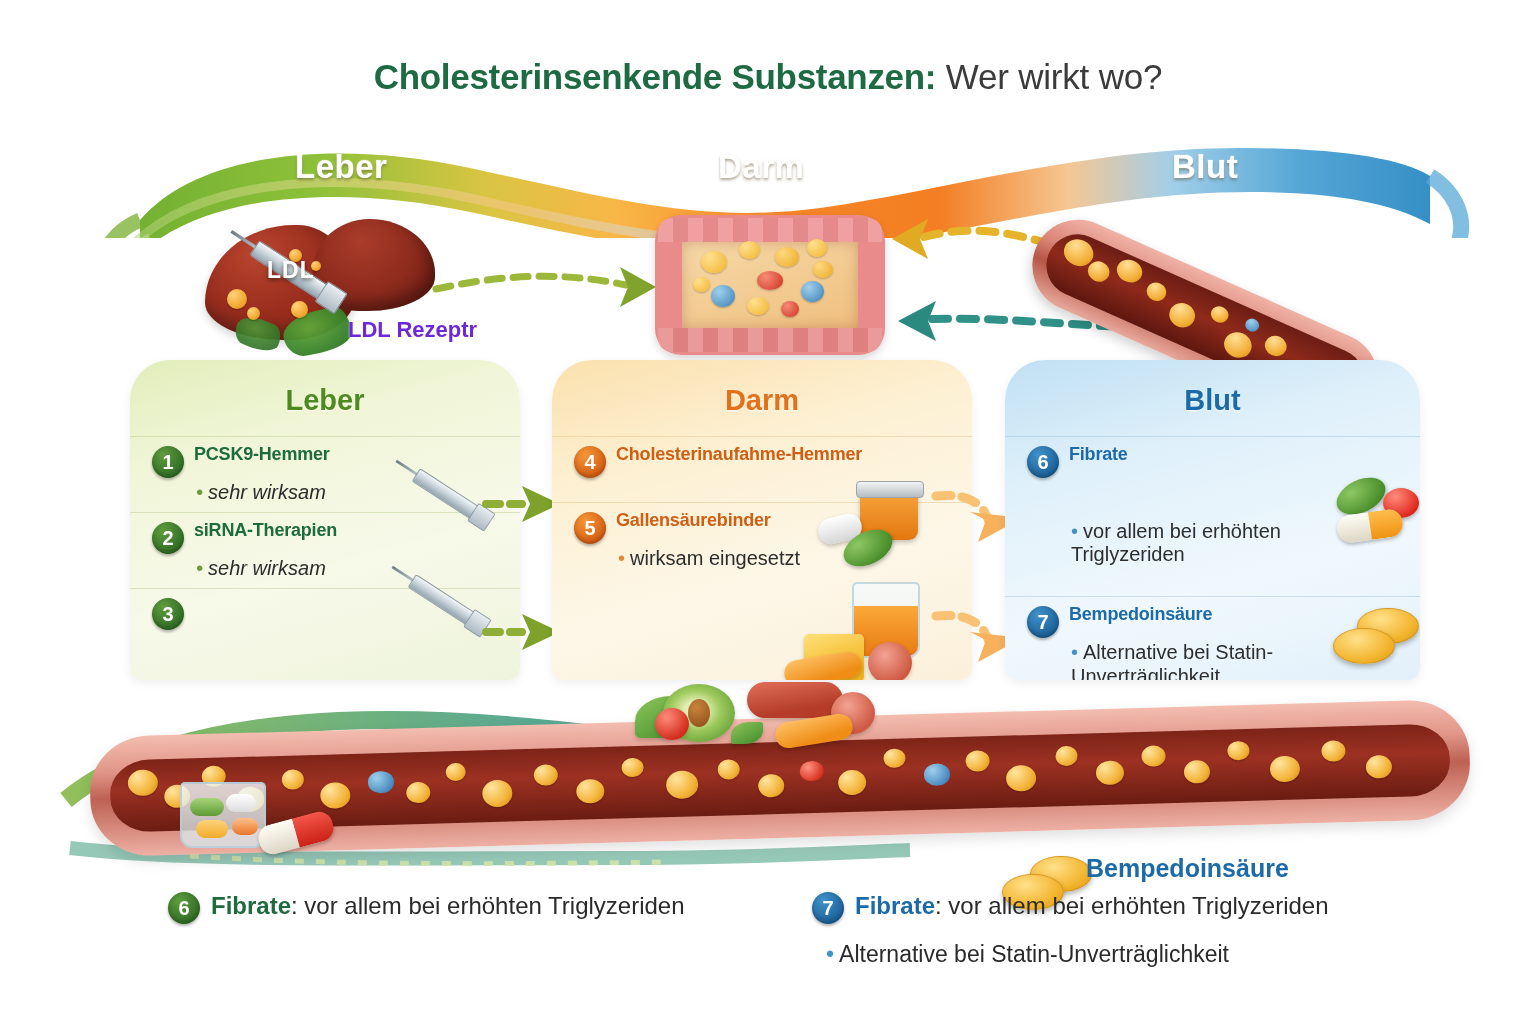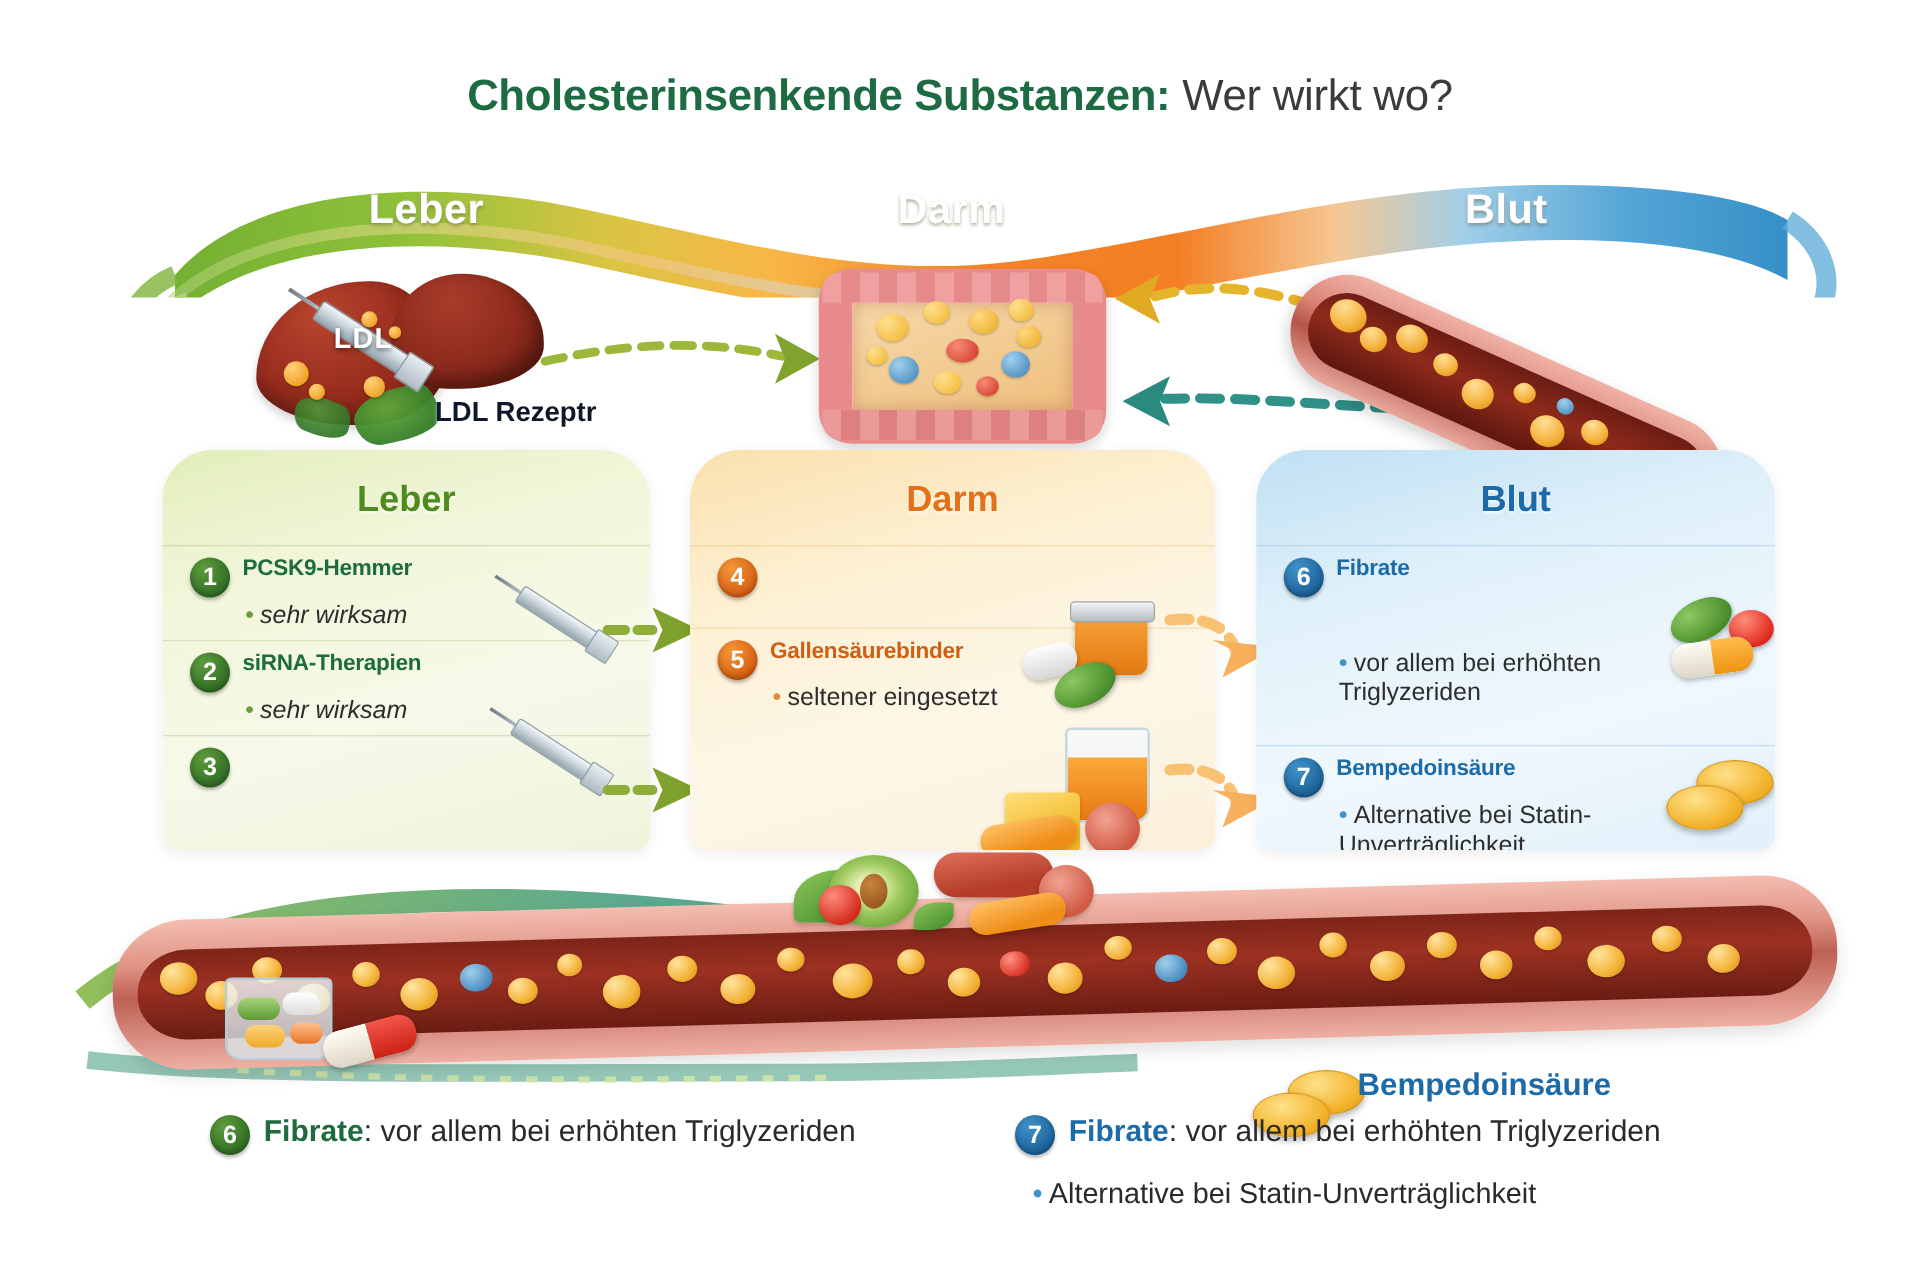--- a/index.html
+++ b/index.html
@@ -78,21 +78,21 @@
     background:linear-gradient(180deg,#e8eef2,#aebac3);
     border:1px solid #8b9aa4;border-radius:2px;
   }
   .syringe .needle{
     position:absolute;left:0;top:10px;width:30px;height:3px;
     background:linear-gradient(90deg,#6d7b85,#b9c5cc);
   }
   .syr-liver{left:238px;top:26px;transform:rotate(33deg) scale(1.08);}
 
   .ldl-rezeptr{
-    position:absolute;left:348px;top:122px;font-size:22px;color:#0f172a;
+    position:absolute;left:348px;top:122px;font-size:22px;color:#6d28d9;
     font-weight:600;text-shadow:0 1px 2px rgba(255,255,255,.9);
   }
 
   
   .intestine{position:absolute;left:655px;top:20px;width:230px;height:140px;}
   .intestine .frame{
     position:absolute;inset:0;border-radius:26px;
     border:27px solid #e98b8b;
     background:linear-gradient(160deg,#f6d9a8,#efbf7e);
     box-shadow:inset 0 0 14px rgba(150,70,60,.35), 0 4px 9px rgba(0,0,0,.15);
@@ -470,28 +470,29 @@
       <path d="M4,24 L40,24" fill="none" stroke="#8fae38" stroke-width="8" stroke-dasharray="14 10" stroke-linecap="round"></path>
       <path d="M40,6 L78,24 L40,42 L48,24 Z" fill="#7ea22c"></path>
     </svg>
 
     <div class="panel p-darm">
       <div class="panel-title">Darm</div>
       <div class="rows">
         <div class="row">
           <div class="row-head">
             <div class="badge">4</div>
+            <div class="row-title">Cholesterinaufahme-Hemmer</div>
           </div>
         </div>
         <div class="row" style="margin-top:16px;">
           <div class="row-head">
             <div class="badge">5</div>
             <div class="row-title">Gallensäurebinder</div>
           </div>
-          <div class="bullet"><span class="dot">•</span><span>seltener eingesetzt</span></div>
+          <div class="bullet"><span class="dot">•</span><span>wirksam eingesetzt</span></div>
         </div>
       </div>
 
       <div class="jar dec" style="left:308px;top:132px;">
         <div class="lid"></div>
       </div>
       <div class="dec" style="left:266px;top:156px;width:44px;height:26px;border-radius:13px;background:linear-gradient(180deg,#ffffff,#d6d6d6);box-shadow:0 2px 4px rgba(0,0,0,.25);transform:rotate(-14deg);"></div>
       <div class="tab-green dec" style="left:290px;top:172px;"></div>
 
       <div class="glass dec" style="left:300px;top:222px;">

